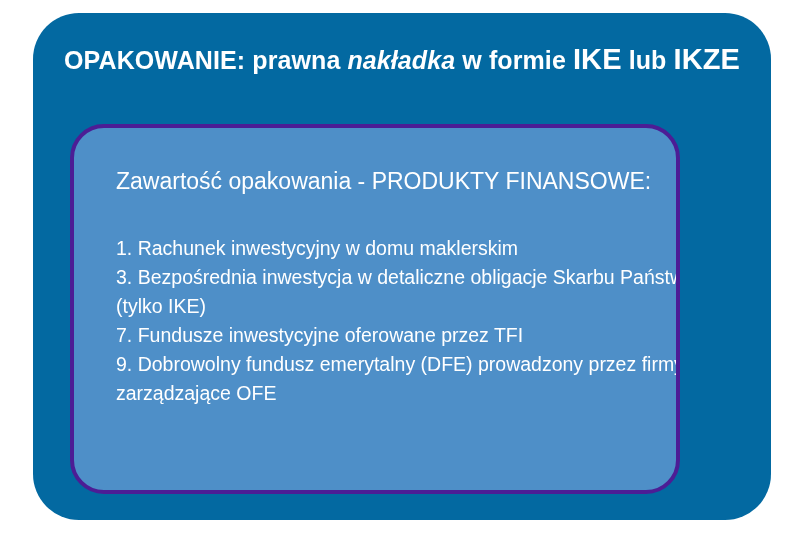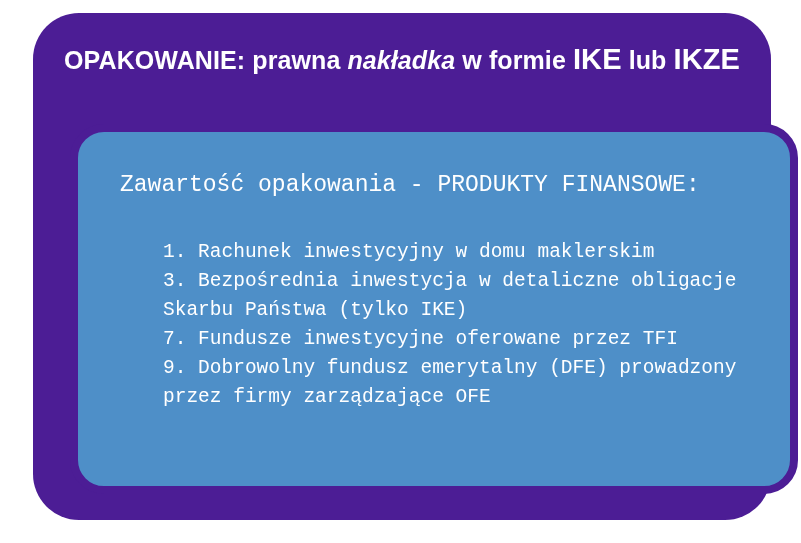--- a/index.html
+++ b/index.html
@@ -20,21 +20,21 @@
     height: 543px;
   }
 
   
   #outer-box {
     position: absolute;
     left: 33px;
     top: 13px;
     width: 738px;
     height: 507px;
-    background: #4c1d95;
+    background: #0369a1;
     border-radius: 46px;
     box-sizing: border-box;
   }
 
   
   #outer-title {
     position: absolute;
     left: 0;
     top: 30px;
     width: 100%;
@@ -54,49 +54,47 @@
   }
   #outer-title .mid {
     font-size: 25px;
   }
 
   
   #inner-box {
     position: absolute;
     left: 37px;
     top: 111px;
-    width: 728px;
+    width: 610px;
     height: 370px;
     background: #4E8FC8;
-    border: 8px solid #4c1d95;
+    border: 4px solid #4c1d95;
     border-radius: 34px;
     box-sizing: border-box;
     overflow: hidden;
-    font-family: Liberation Mono, monospace;
   }
 
   #inner-heading {
     position: absolute;
     left: 42px;
     top: 40px;
     color: #ffffff;
     font-size: 23px;
     font-weight: normal;
     white-space: nowrap;
   }
 
   #inner-list {
     position: absolute;
     left: 42px;
     top: 106px;
     width: 590px;
     color: #ffffff;
     font-size: 19.5px;
     line-height: 29px;
-    margin-left: 43px;
   }
   #inner-list .item {
     white-space: normal;
   }
   #inner-list .item.wrap2 {
     width: 580px;
   }
 </style>
 </head>
 <body>

